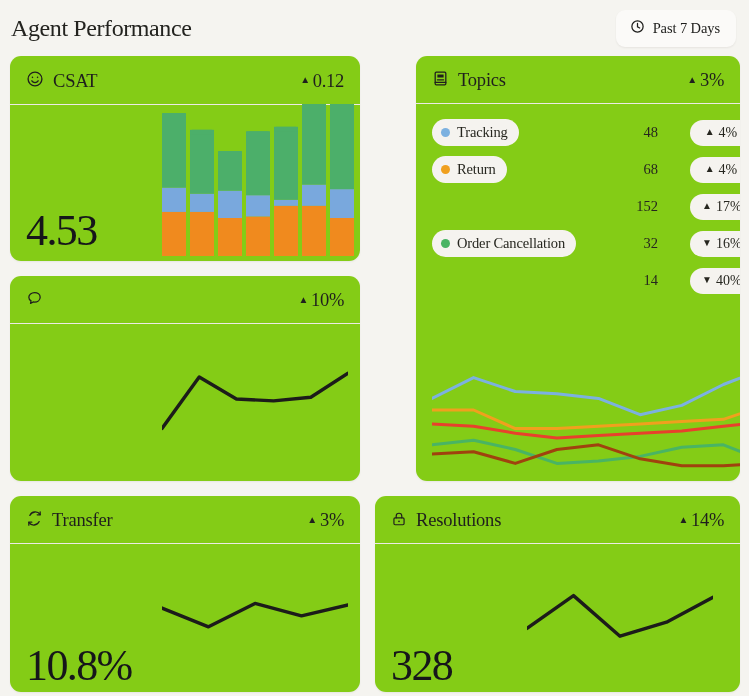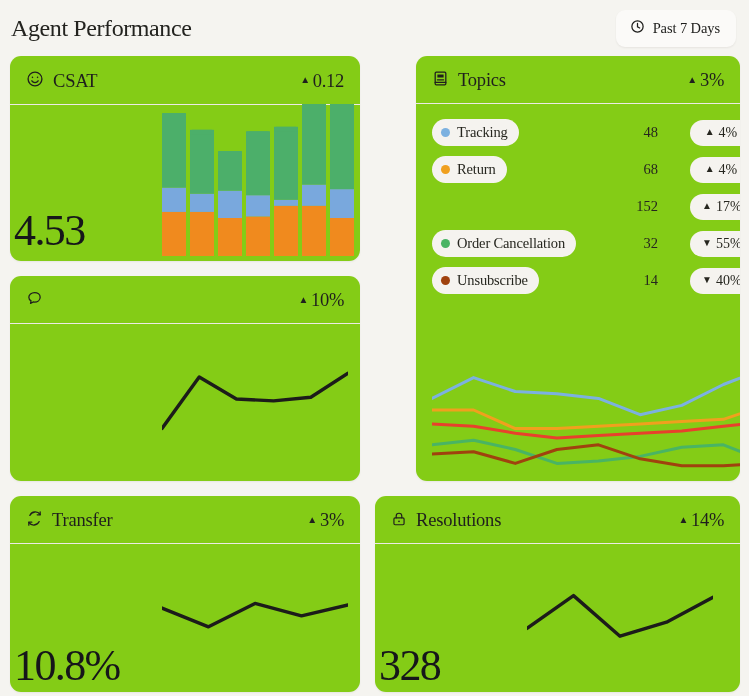--- a/index.html
+++ b/index.html
@@ -72,21 +72,21 @@
   .head-title { font-size: 18.5px; font-weight: 400; letter-spacing: -0.2px; color: #1f1f1d; }
   .head-delta {
     display: flex; align-items: center; gap: 3px;
     font-size: 18.5px; letter-spacing: -0.3px; color: #1f1f1d;
   }
   .tri { font-size: 10px; line-height: 1; position: relative; top: -1px; }
   .divider { height: 1px; background: #eceae5; margin: 0 -16px; }
 
   .big-value {
     position: absolute;
-    left: 4px;
+    left: 16px;
     bottom: 8px;
     font-size: 44px;
     font-weight: 400;
     letter-spacing: -1.6px;
     color: #16161a;
     line-height: 1;
   }
   .card-transfer .big-value, .card-res .big-value { bottom: 4px; }
 
   .spark { position: absolute; right: 6px; }
@@ -260,28 +260,24 @@
           </span>
         </div>
         <div class="topic-row">
           <span class="topic-name">
             <span class="dot" style="background: rgb(73, 180, 100);"></span>
             <span>Order Cancellation</span>
           </span>
           <span class="topic-val">32</span>
           <span class="topic-delta">
             <span class="tri">▼</span>
-            <span>55%</span>
-          </span>
-        </div>
-        <div class="topic-row">
-          <span class="topic-name">
-            <span class="dot" style="background: rgb(160, 66, 14);"></span>
-            <span>Unsubscribe</span>
-          </span>
+            <span>16%</span>
+          </span>
+        </div>
+        <div class="topic-row">
           <span class="topic-val">14</span>
           <span class="topic-delta">
             <span class="tri">▼</span>
             <span>40%</span>
           </span>
         </div>
       </div>
 
       <svg class="topics-chart" viewBox="0 0 333 128" preserveAspectRatio="none">
           <polyline points="0.0,45.4 41.6,24.6 83.3,38.5 124.9,40.8 166.5,45.4 208.1,61.7 249.8,52.4 291.4,31.5 333.0,15.3" fill="none" stroke="#7cb1e0" stroke-width="3" stroke-linejoin="round" stroke-linecap="round"></polyline>

